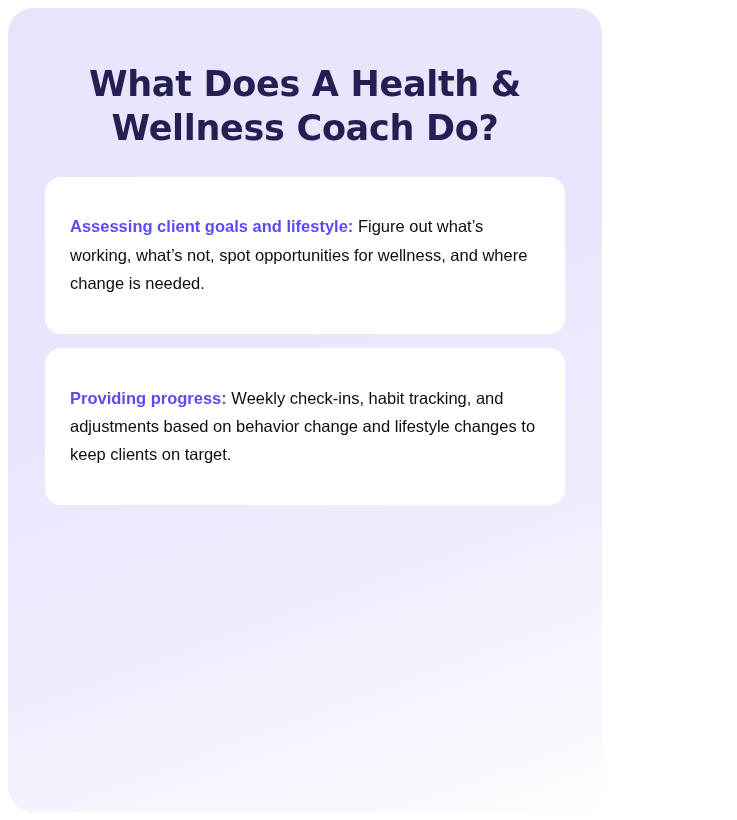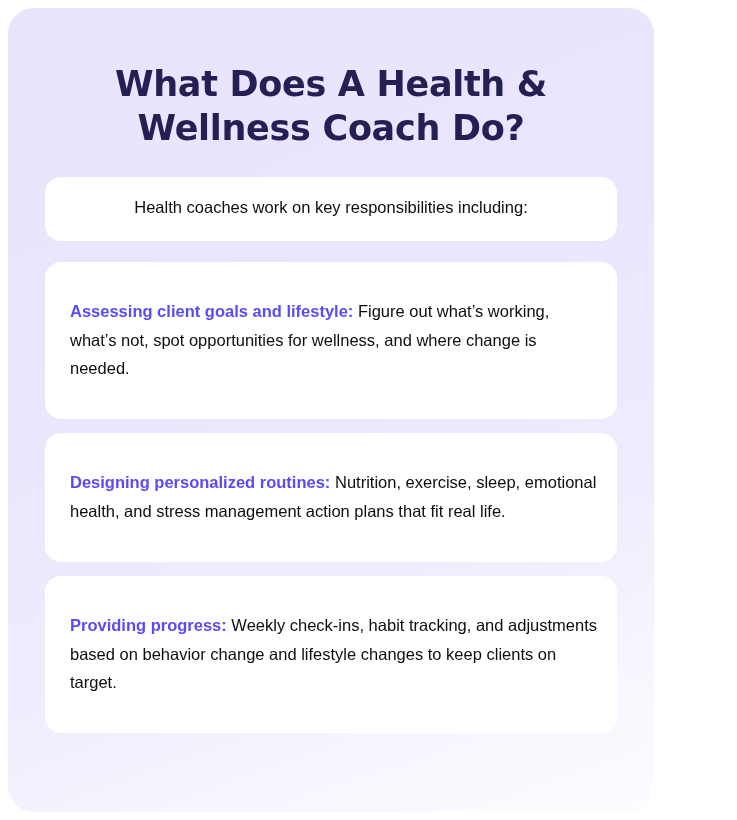--- a/index.html
+++ b/index.html
@@ -11,21 +11,21 @@
     width: 737px;
     height: 820px;
     font-family: "Liberation Sans", sans-serif;
     -webkit-font-smoothing: antialiased;
   }
 
   .poster {
     position: absolute;
     left: 8px;
     top: 8px;
-    width: 646px;
+    width: 594px;
     height: 804px;
     border-radius: 26px;
     background: linear-gradient(160deg, #e9e4fc 0%, #ebe6fd 42%, #f0ecfd 68%, #f8f6fe 86%, #fdfcff 100%);
     overflow: hidden;
     box-sizing: border-box;
   }
 
   .title {
     margin: 0;
     padding: 54px 58px 0 58px;
@@ -82,31 +82,25 @@
 </style>
 </head>
 <body>
 
 <div class="poster">
 
   <h1 class="title">What Does A Health &amp; Wellness Coach Do?</h1>
 
   <div class="cards">
 
-    <div class="card card-intro">
-      <span class="intro-text">Health coaches work on key responsibilities including:</span>
-    </div>
 
     <div class="card card-bullet">
       <p class="bullet-text"><span class="lead">Assessing client goals and lifestyle:</span><span> Figure out what’s working, what’s not, spot opportunities for wellness, and where change is needed.</span></p>
     </div>
 
-    <div class="card card-bullet">
-      <p class="bullet-text"><span class="lead">Designing personalized routines:</span><span> Nutrition, exercise, sleep, emotional health, and stress management action plans that fit real life.</span></p>
-    </div>
 
     <div class="card card-bullet">
       <p class="bullet-text"><span class="lead">Providing progress:</span><span> Weekly check-ins, habit tracking, and adjustments based on behavior change and lifestyle changes to keep clients on target.</span></p>
     </div>
 
 
   </div>
 
 </div>
 

